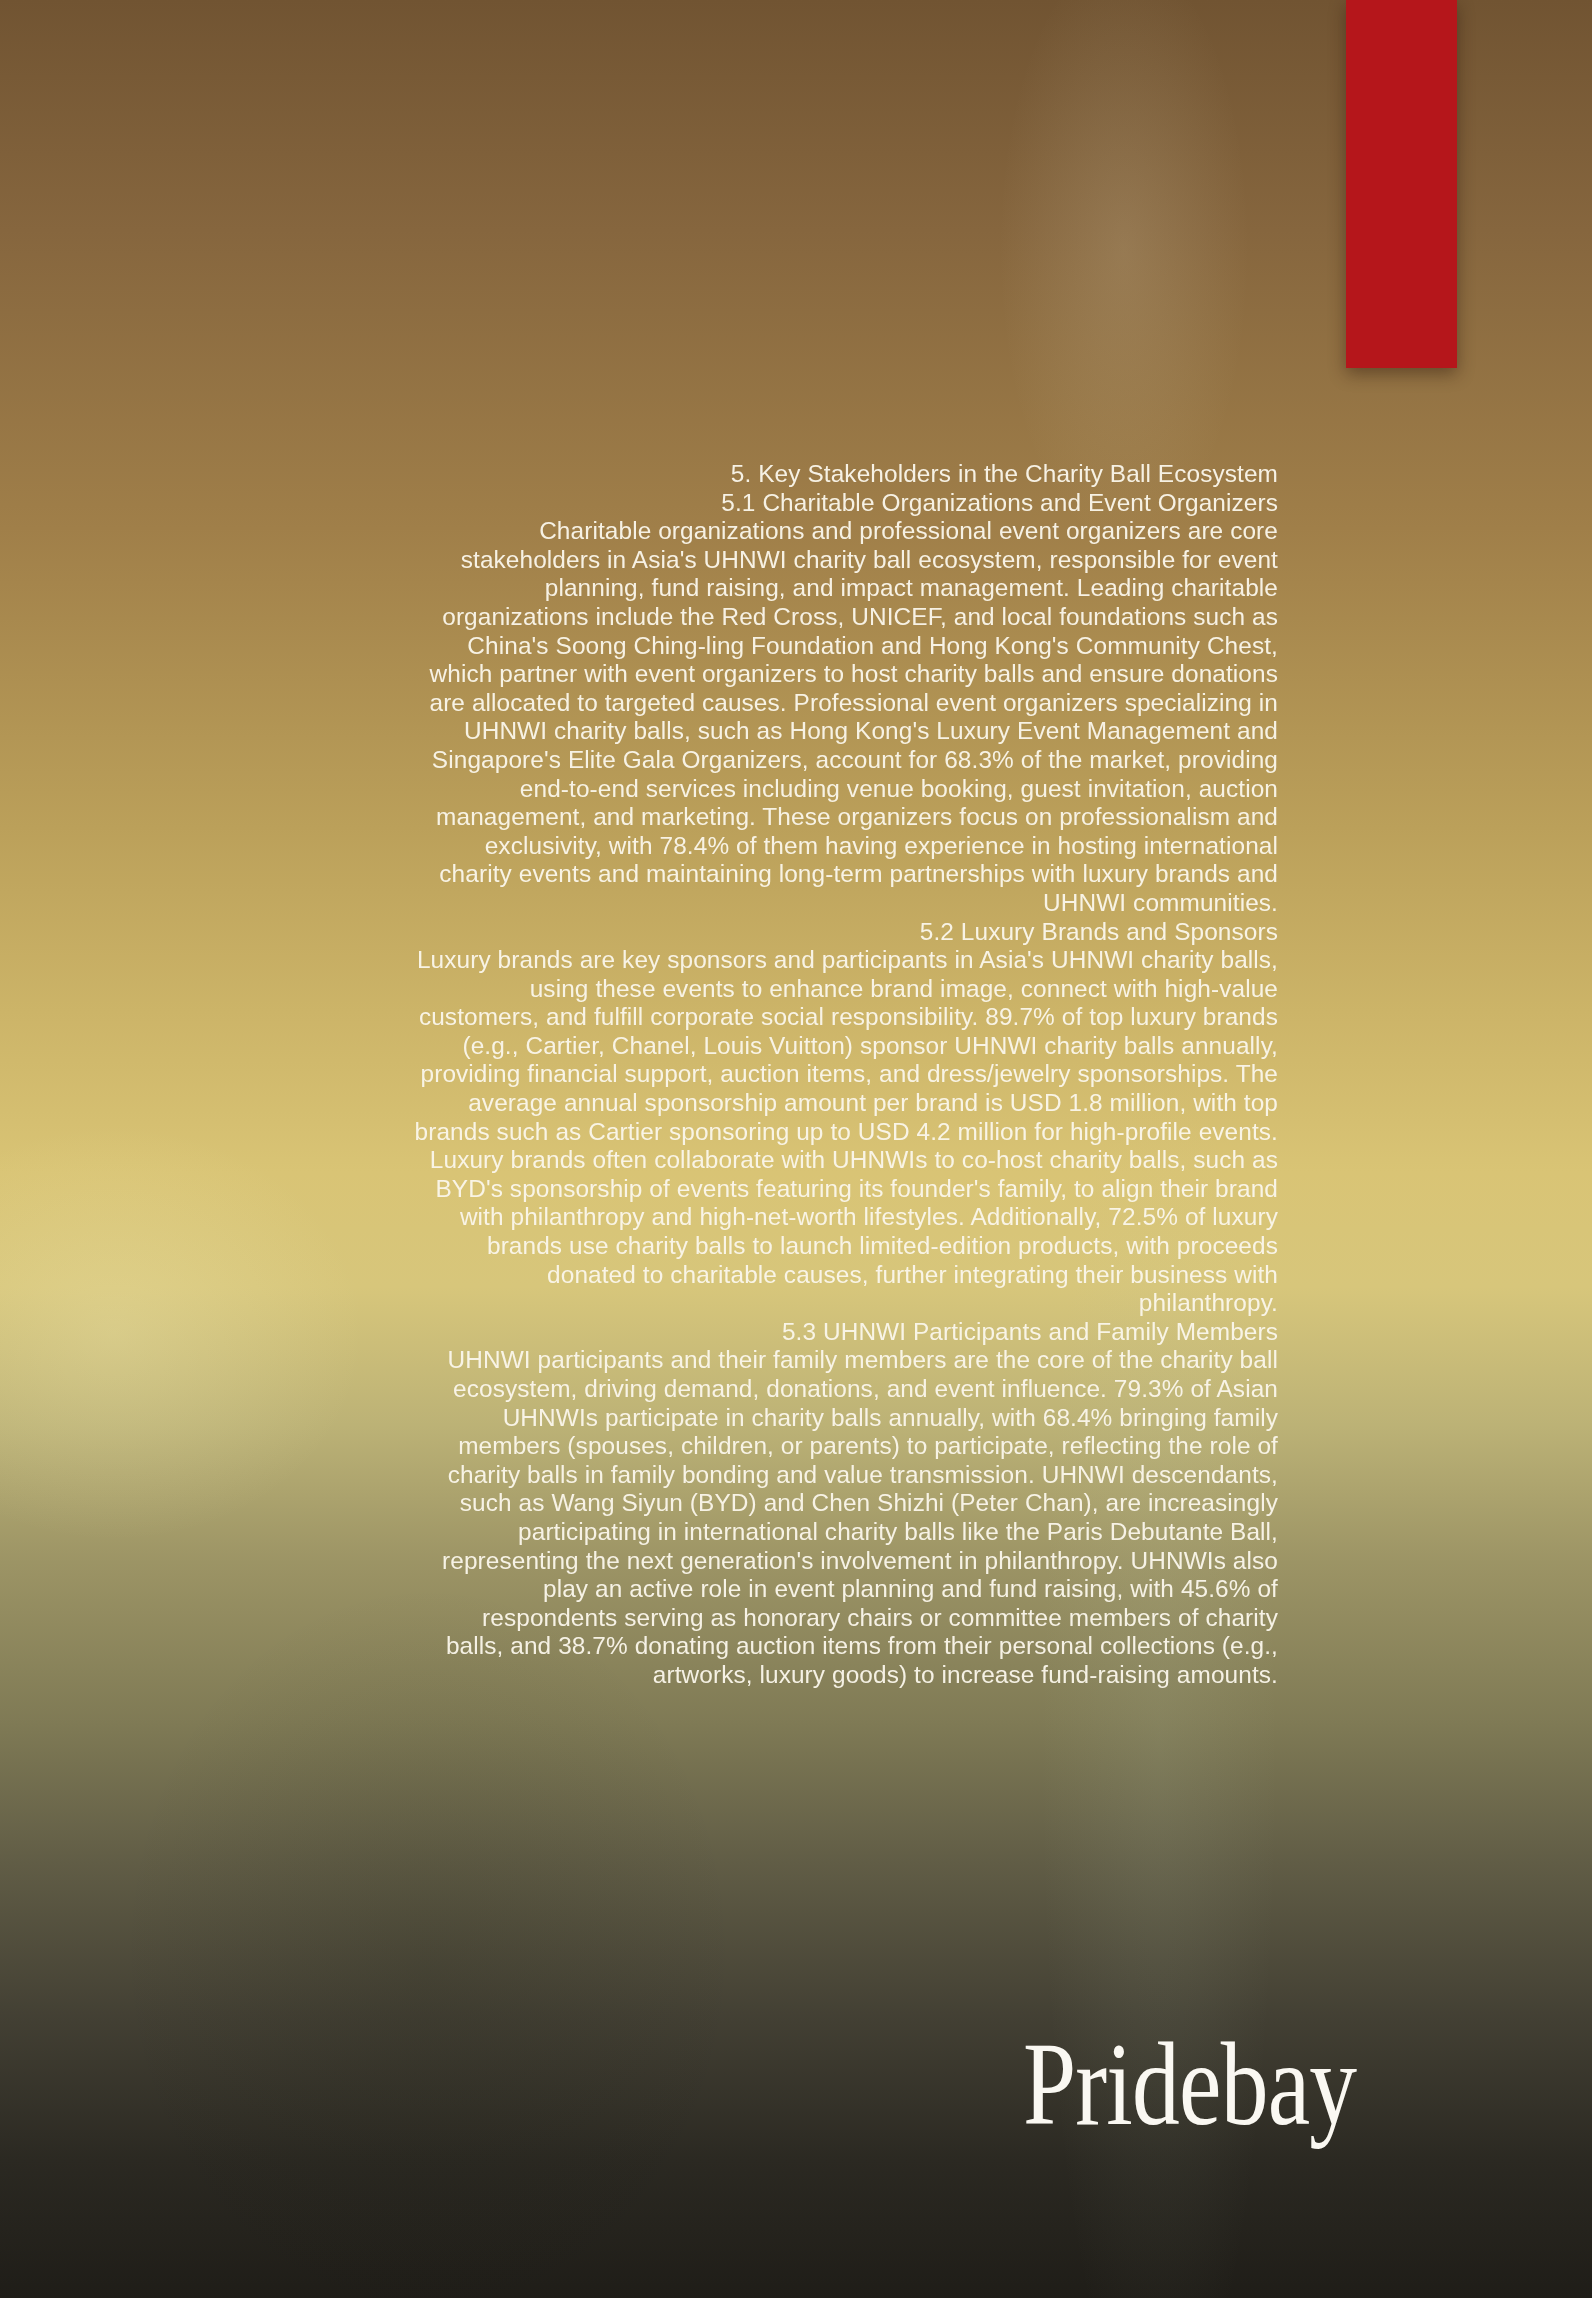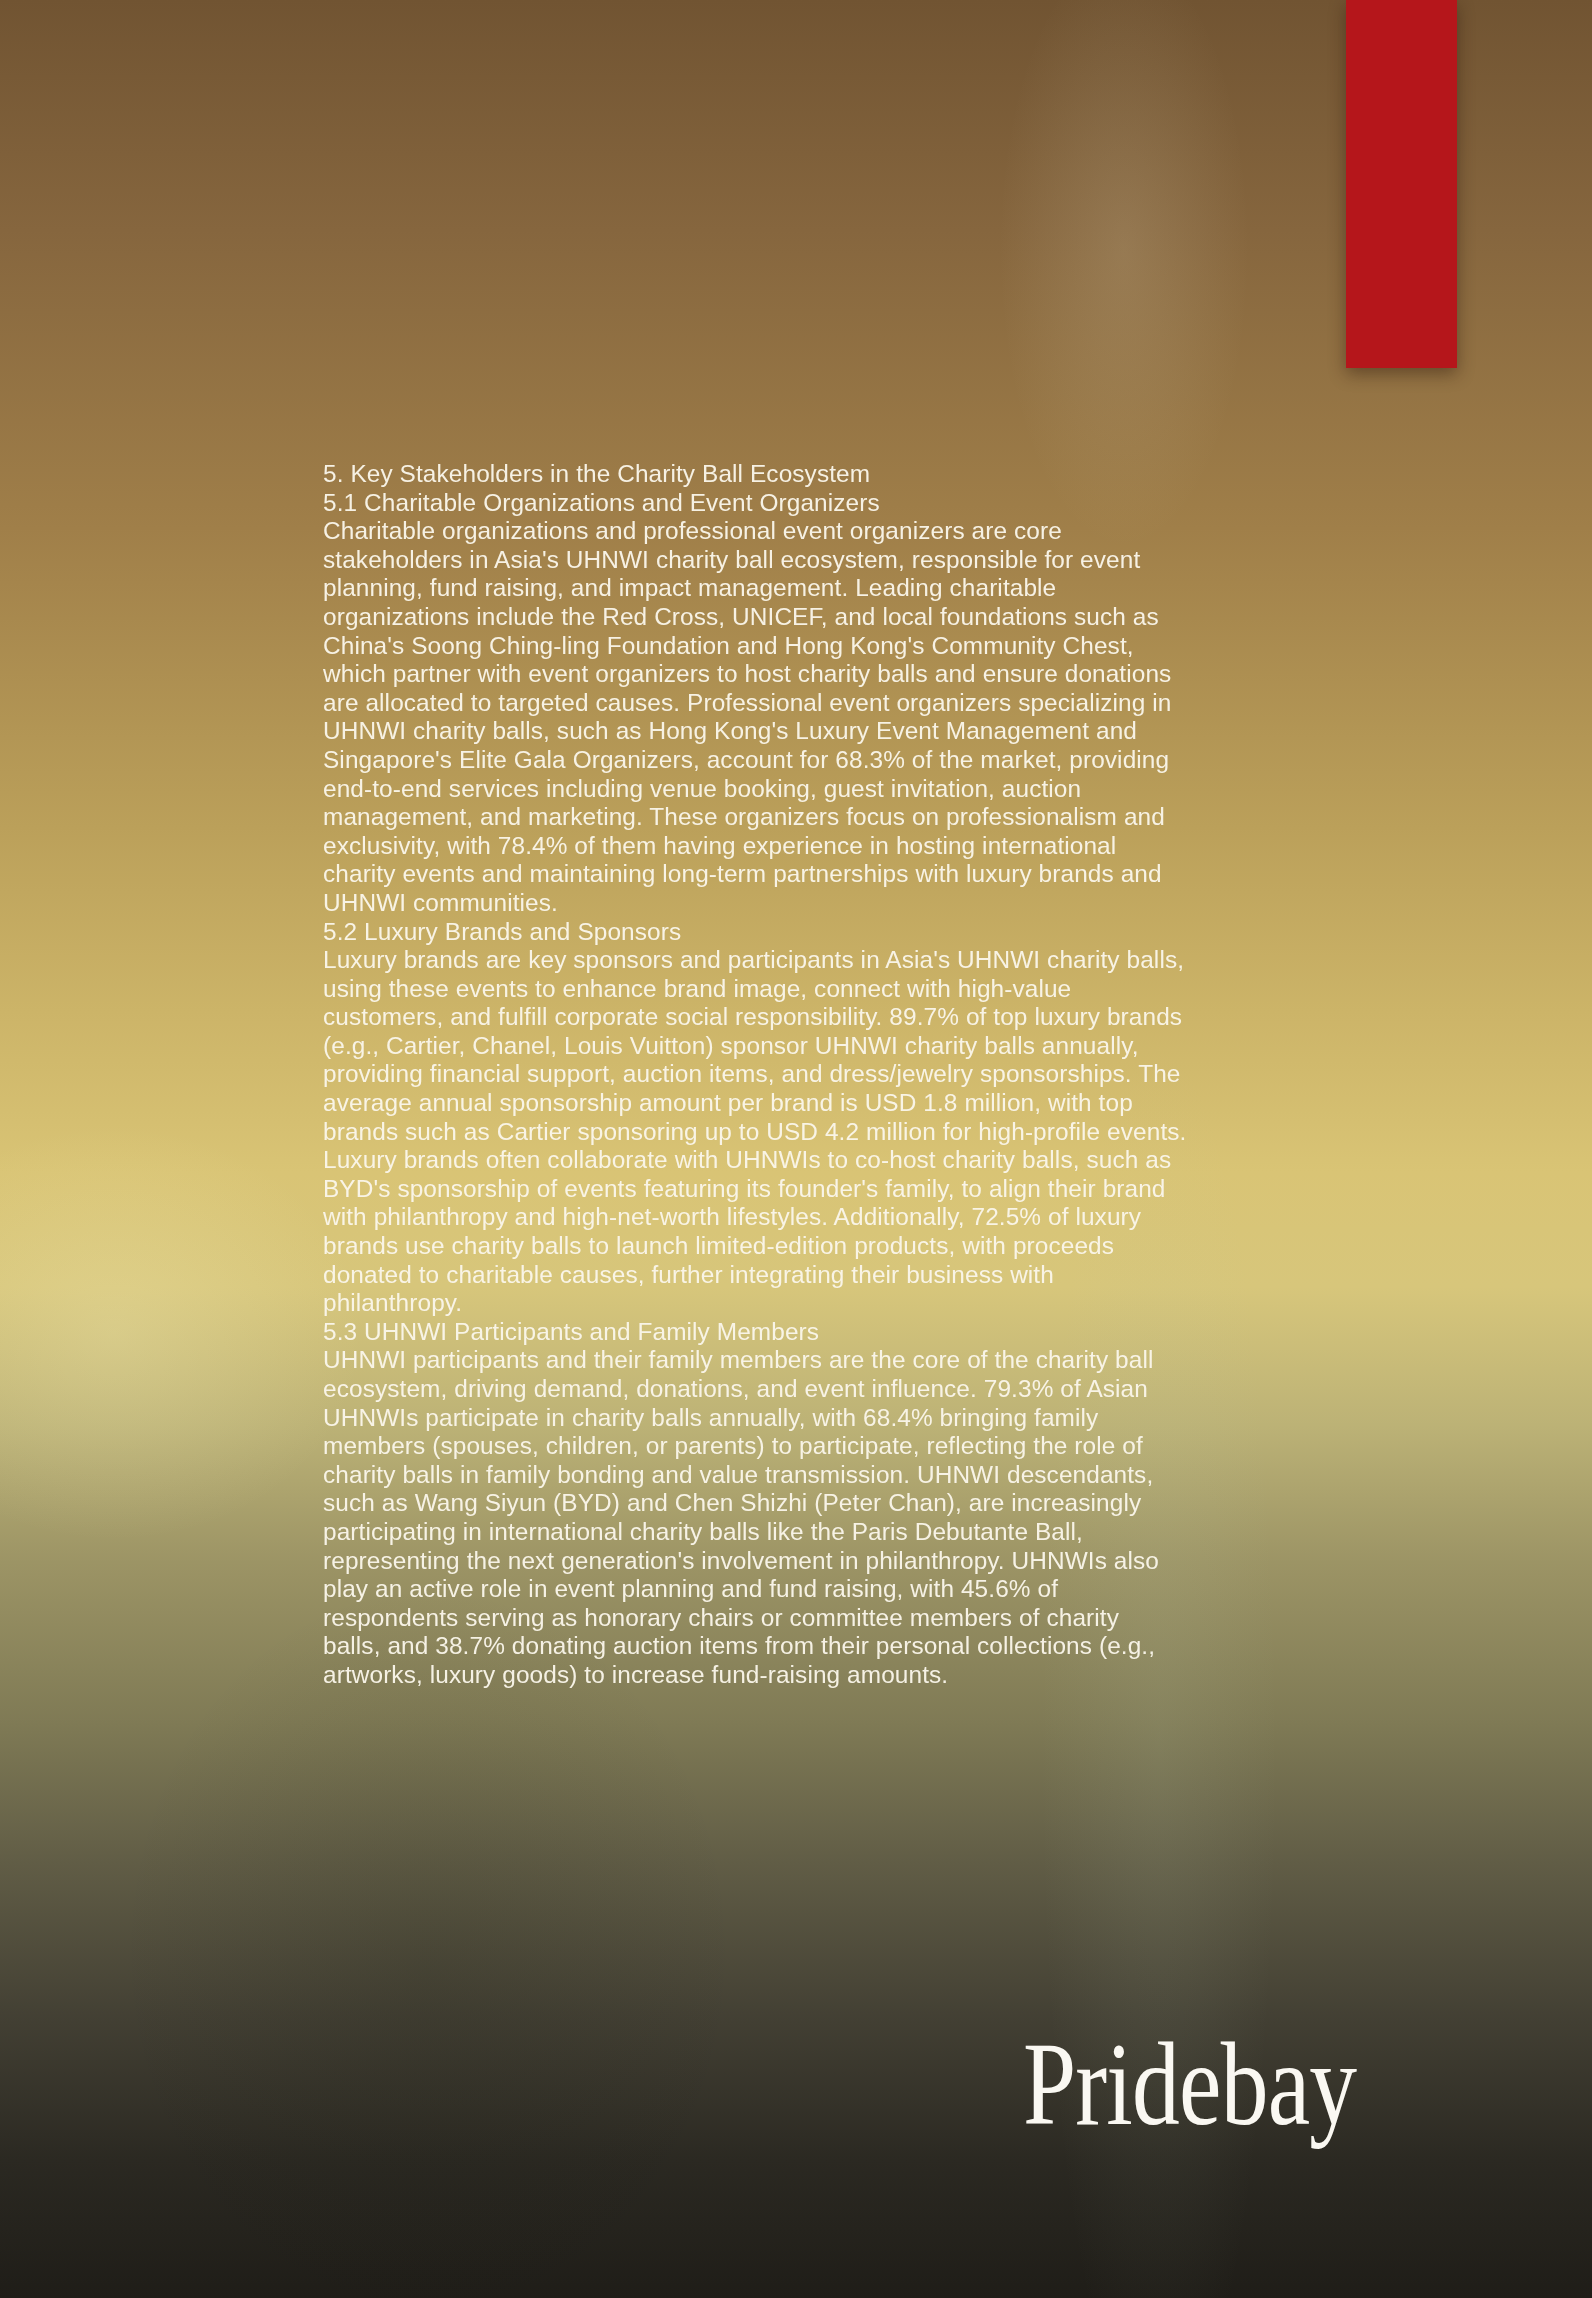--- a/index.html
+++ b/index.html
@@ -27,20 +27,21 @@
         #ccb468 44%,
         #d9c475 51%,
         #d7c67b 56%,
         #bcb276 62%,
         #9c9465 68%,
         #7f7a55 75%,
         #615d46 81%,
         #423f33 88%,
         #2b2922 94%,
         #1f1d18 100%);
+    text-align: right;
   }
   .red-bar {
     position: absolute;
     left: 1346px;
     top: 0;
     width: 111px;
     height: 368px;
     background: #b5161b;
     box-shadow: 0 6px 16px rgba(45,22,10,0.45);
   }

